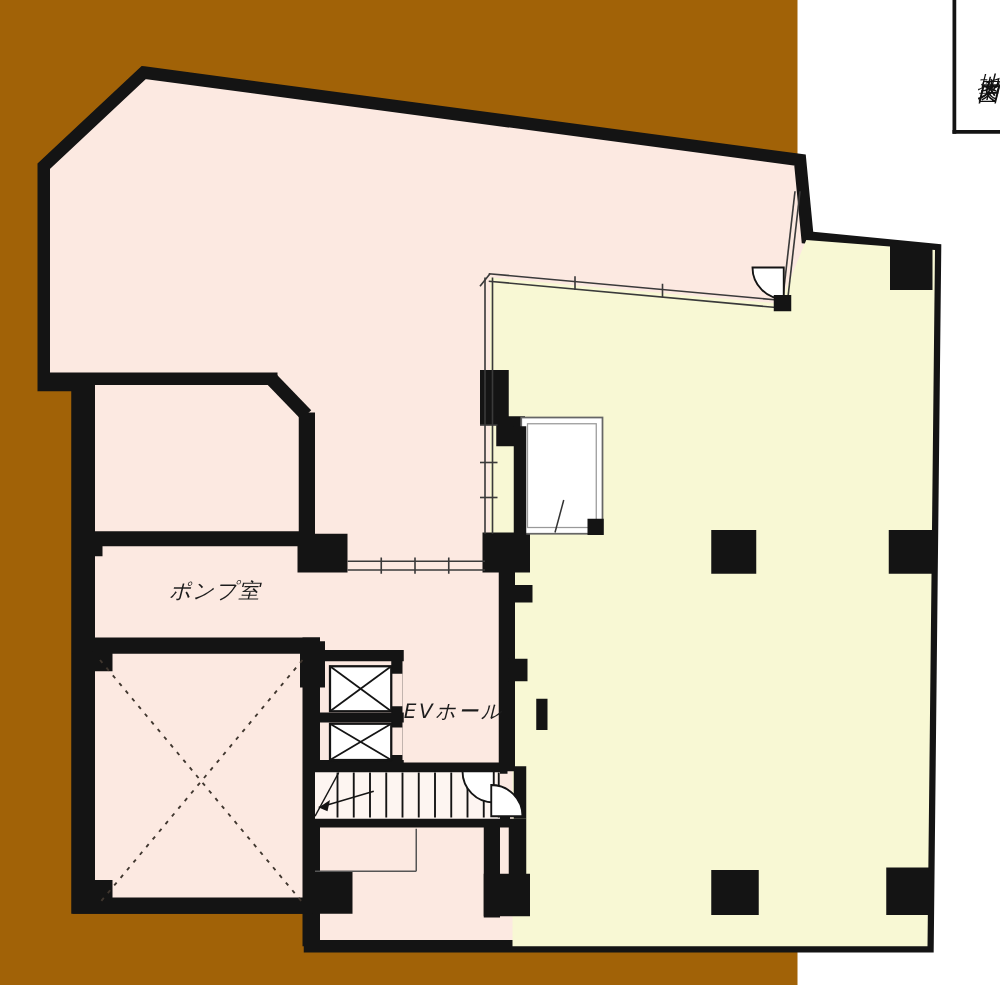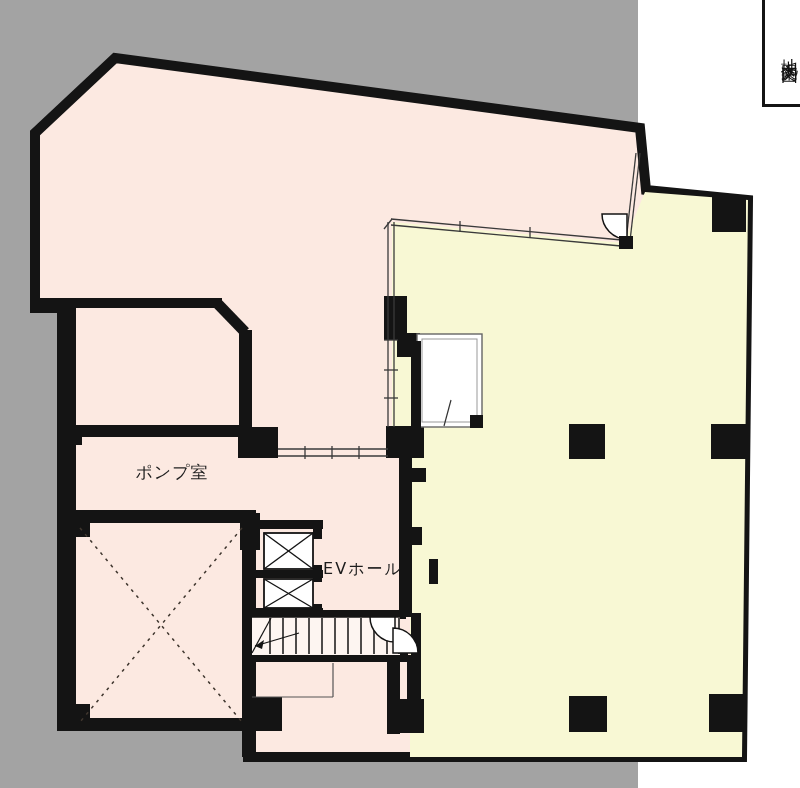--- a/index.html
+++ b/index.html
@@ -1,17 +1,17 @@
 <!DOCTYPE html>
 <html><head>
 <meta charset="utf-8">
 <style>
   html,body{margin:0;padding:0;background:#ffffff;width:800px;height:788px;overflow:hidden;
             font-family:"DejaVu Sans",sans-serif;}
-  .stage{position:relative;width:638px;height:788px;background:#a3a3a3;}
+  .stage{position:relative;width:638px;height:788px;background:#a16207;font-style:italic;}
   svg{position:absolute;left:0;top:0;}
   .wall{fill:#141414;}
   .room-label{fill:#1c1c1c;font-size:17px;letter-spacing:1px;}
   .ev-label{fill:#1c1c1c;font-size:16px;letter-spacing:2px;}
   .map-link{position:absolute;left:762px;top:-6px;width:38px;height:113px;box-sizing:border-box;
             background:#ffffff;border-left:3px solid #141414;border-bottom:3px solid #141414;
             display:flex;align-items:flex-start;justify-content:center;padding-top:6px;
             writing-mode:vertical-rl;text-orientation:mixed;font-size:17px;line-height:1.2;
             letter-spacing:3px;color:#111;z-index:3;}
   .hl{position:absolute;background:#e6ef75;opacity:.55;border-radius:4px;z-index:2;}

